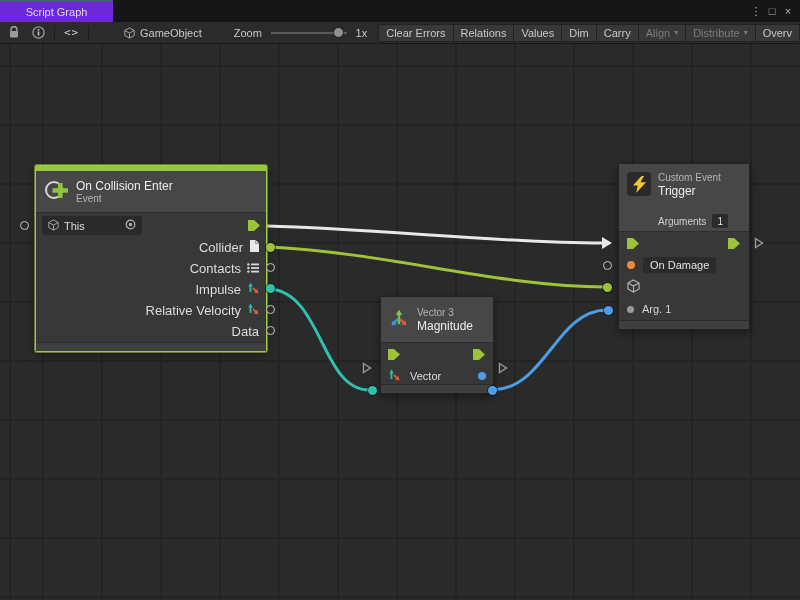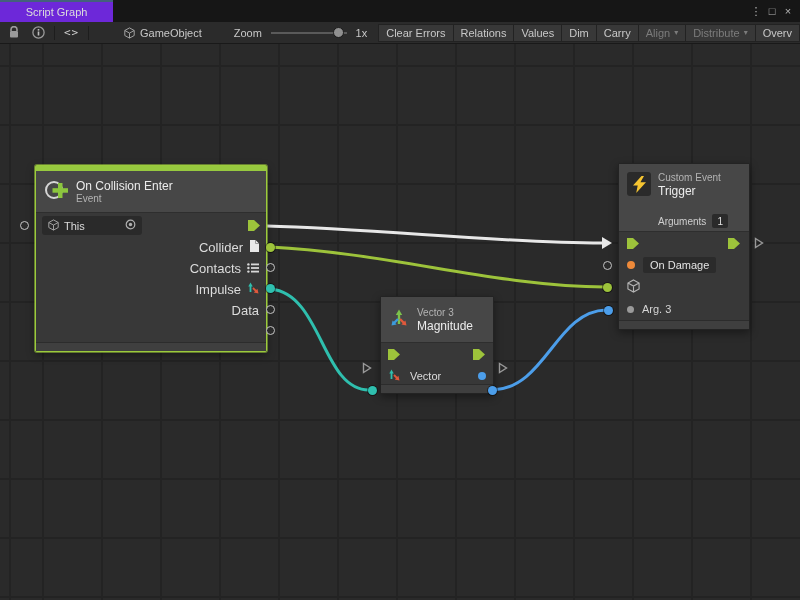--- a/index.html
+++ b/index.html
@@ -212,20 +212,31 @@
       <span>
         <svg width="12" height="12" viewBox="0 0 12 12">
             <path d="M3.5 10 V4" stroke="#2FBFAE" stroke-width="1.8"></path>
             <polygon points="3.5,0.5 1.3,4.5 5.7,4.5" fill="#2FBFAE"></polygon>
             <path d="M6 6 L9.5 9.5" stroke="#E0593C" stroke-width="1.8"></path>
             <polygon points="11.5,11.5 6.8,10.4 10.4,6.8" fill="#E0593C"></polygon>
           </svg>
       </span>
     </div>
     <div class="prow">
+      <span>Relative Velocity</span>
+      <span>
+        <svg width="12" height="12" viewBox="0 0 12 12">
+            <path d="M3.5 10 V4" stroke="#2FBFAE" stroke-width="1.8"></path>
+            <polygon points="3.5,0.5 1.3,4.5 5.7,4.5" fill="#2FBFAE"></polygon>
+            <path d="M6 6 L9.5 9.5" stroke="#E0593C" stroke-width="1.8"></path>
+            <polygon points="11.5,11.5 6.8,10.4 10.4,6.8" fill="#E0593C"></polygon>
+          </svg>
+      </span>
+    </div>
+    <div class="prow">
       <span>Data</span>
     </div>
     <div class="nfooter"></div>
   </div>
 
   <div class="node" id="node-vector">
     <div class="nheader">
       <span>
         <svg width="20" height="20" viewBox="0 0 20 20">
             <path d="M10 16 V6" stroke="#7CC24B" stroke-width="2.4"></path>
@@ -307,21 +318,21 @@
     </div>
     <div class="cerow">
       <span>
         <svg width="13" height="14" viewBox="0 0 14 15">
             <path d="M7 1 L13 4.3 V10.7 L7 14 L1 10.7 V4.3 Z M1 4.3 L7 7.6 L13 4.3 M7 7.6 V14" fill="none" stroke="#b4b4b4" stroke-width="1.2"></path>
           </svg>
       </span>
     </div>
     <div class="cerow">
       <span class="dot-inline" style="width:7px;height:7px;background:#9a9a9a"></span>
-      <span>Arg. 3</span>
+      <span>Arg. 1</span>
     </div>
     <div class="nfooter"></div>
   </div>
 
   <div class="eport outline" style="left:20px;top:221px"></div>
   <div class="eport fill" style="left:266px;top:243px;background:#9DC33B"></div>
   <div class="eport outline" style="left:266px;top:263px"></div>
   <div class="eport fill" style="left:266px;top:284px;background:#2FBFAE"></div>
   <div class="eport outline" style="left:266px;top:305px"></div>
   <div class="eport outline" style="left:266px;top:326px"></div>

